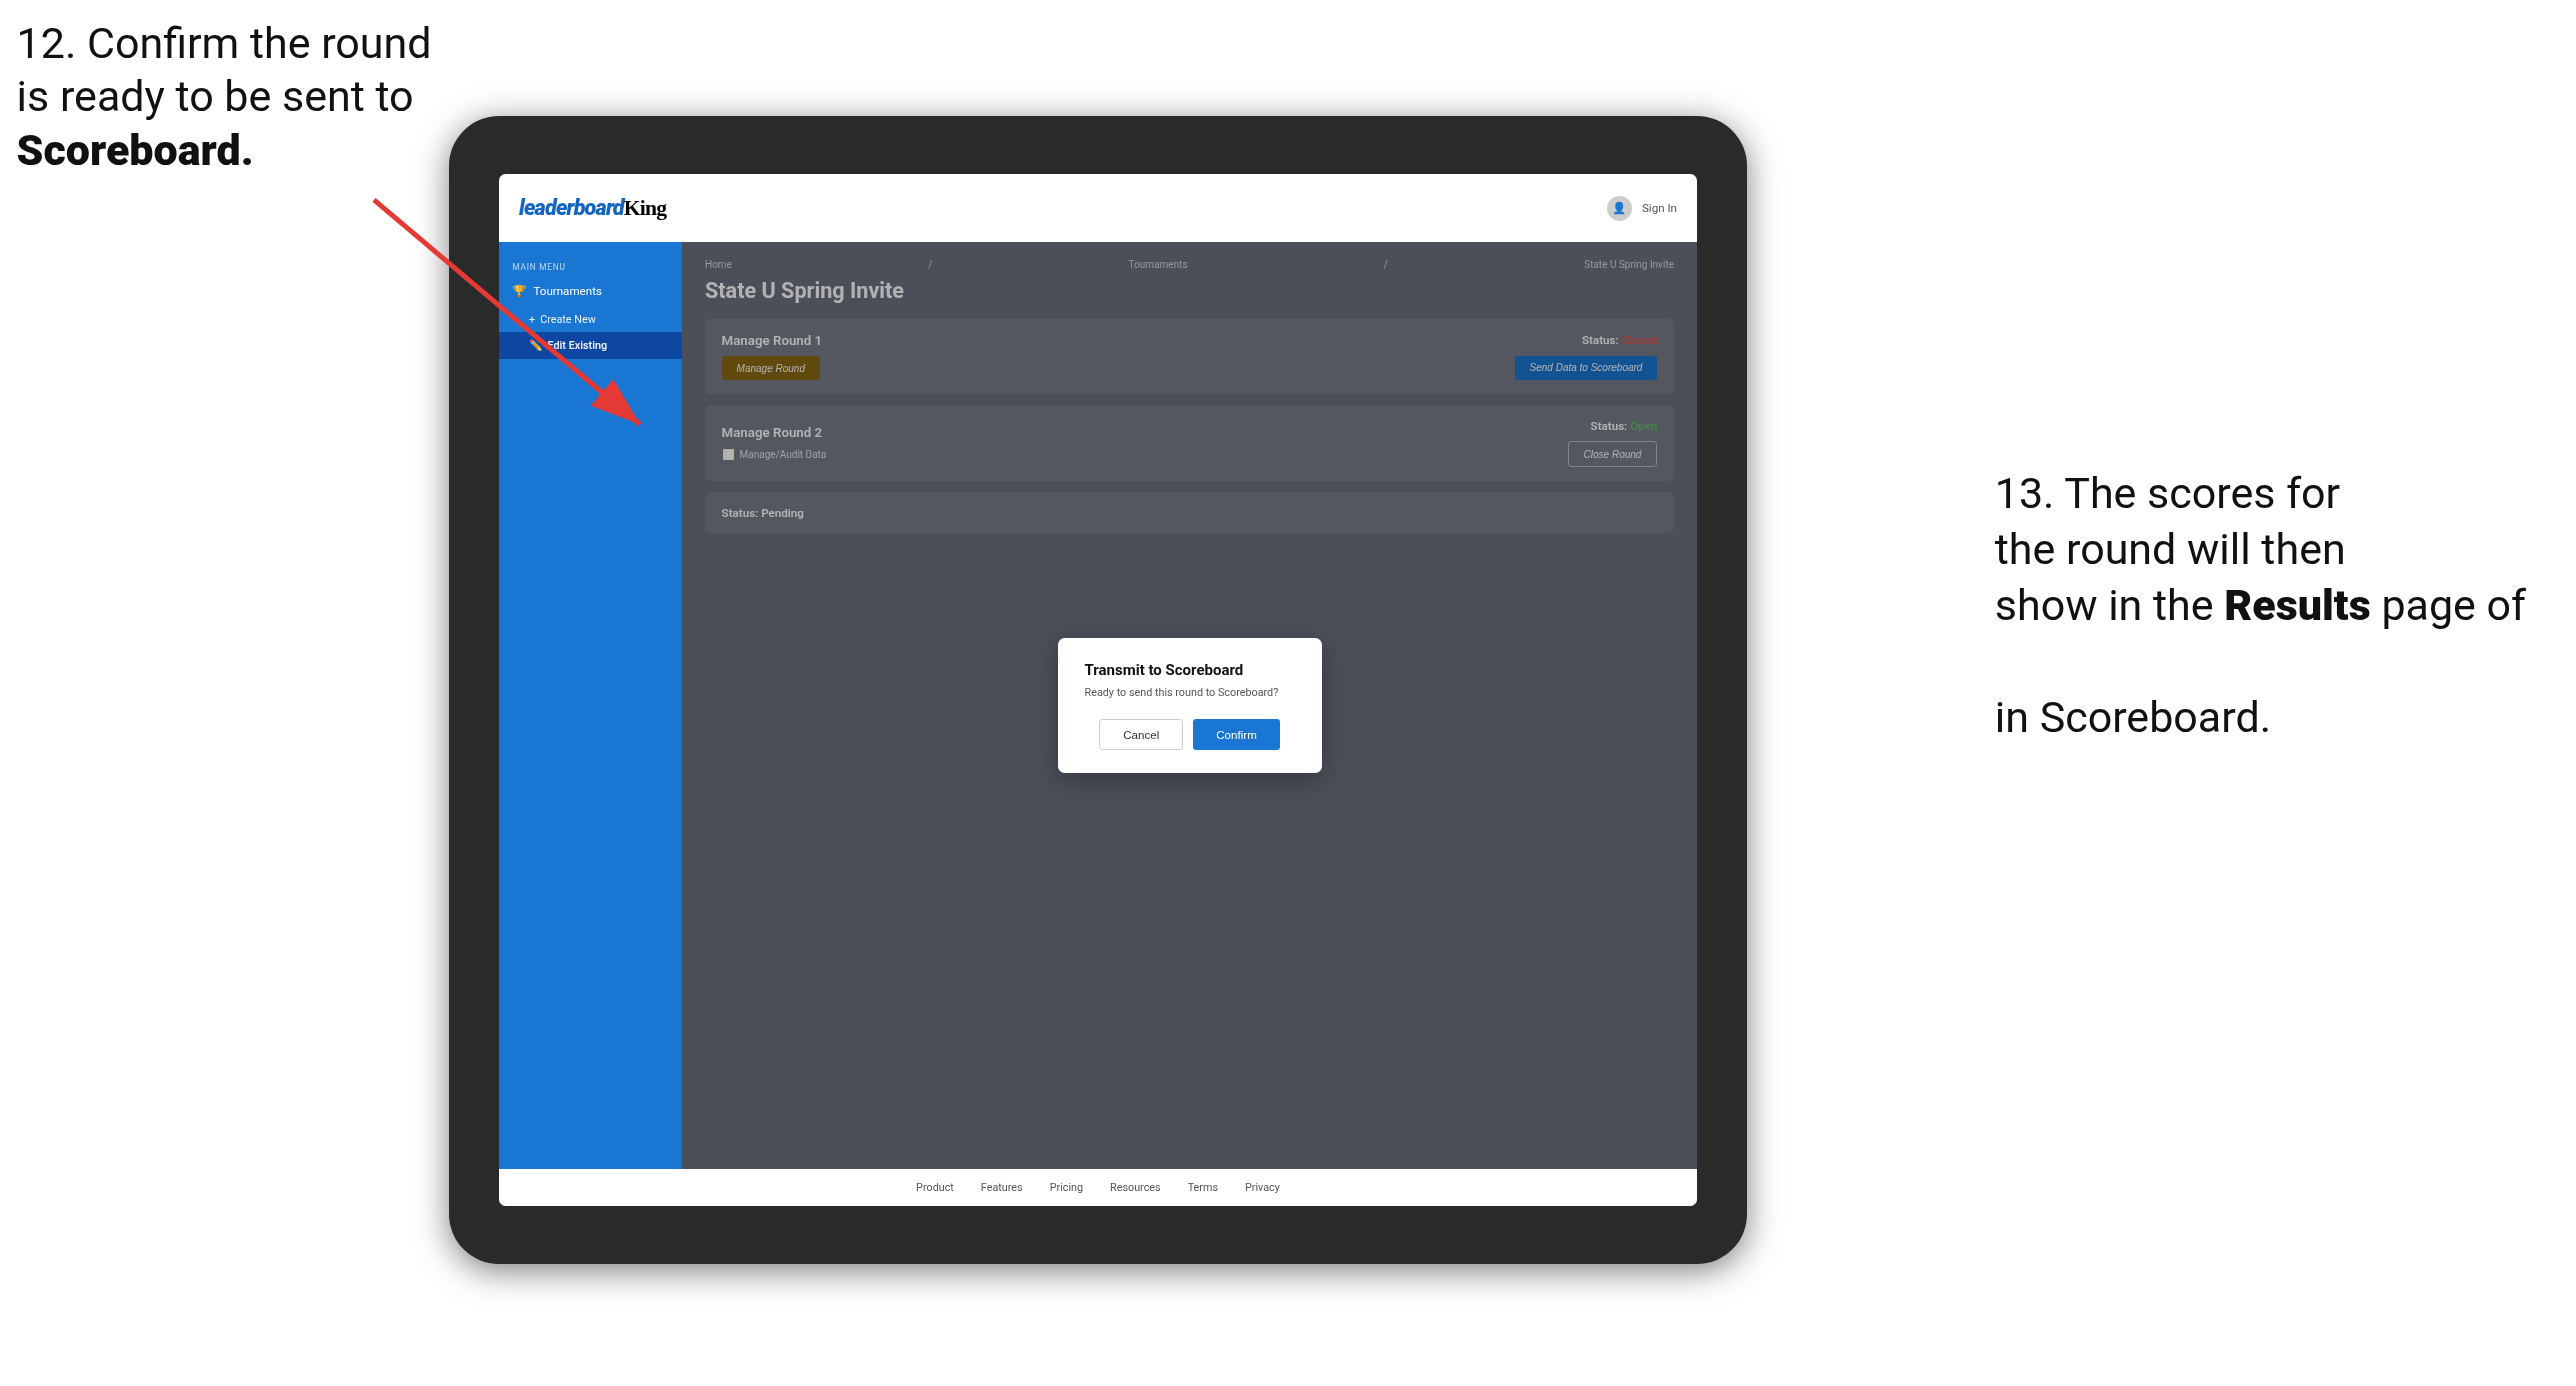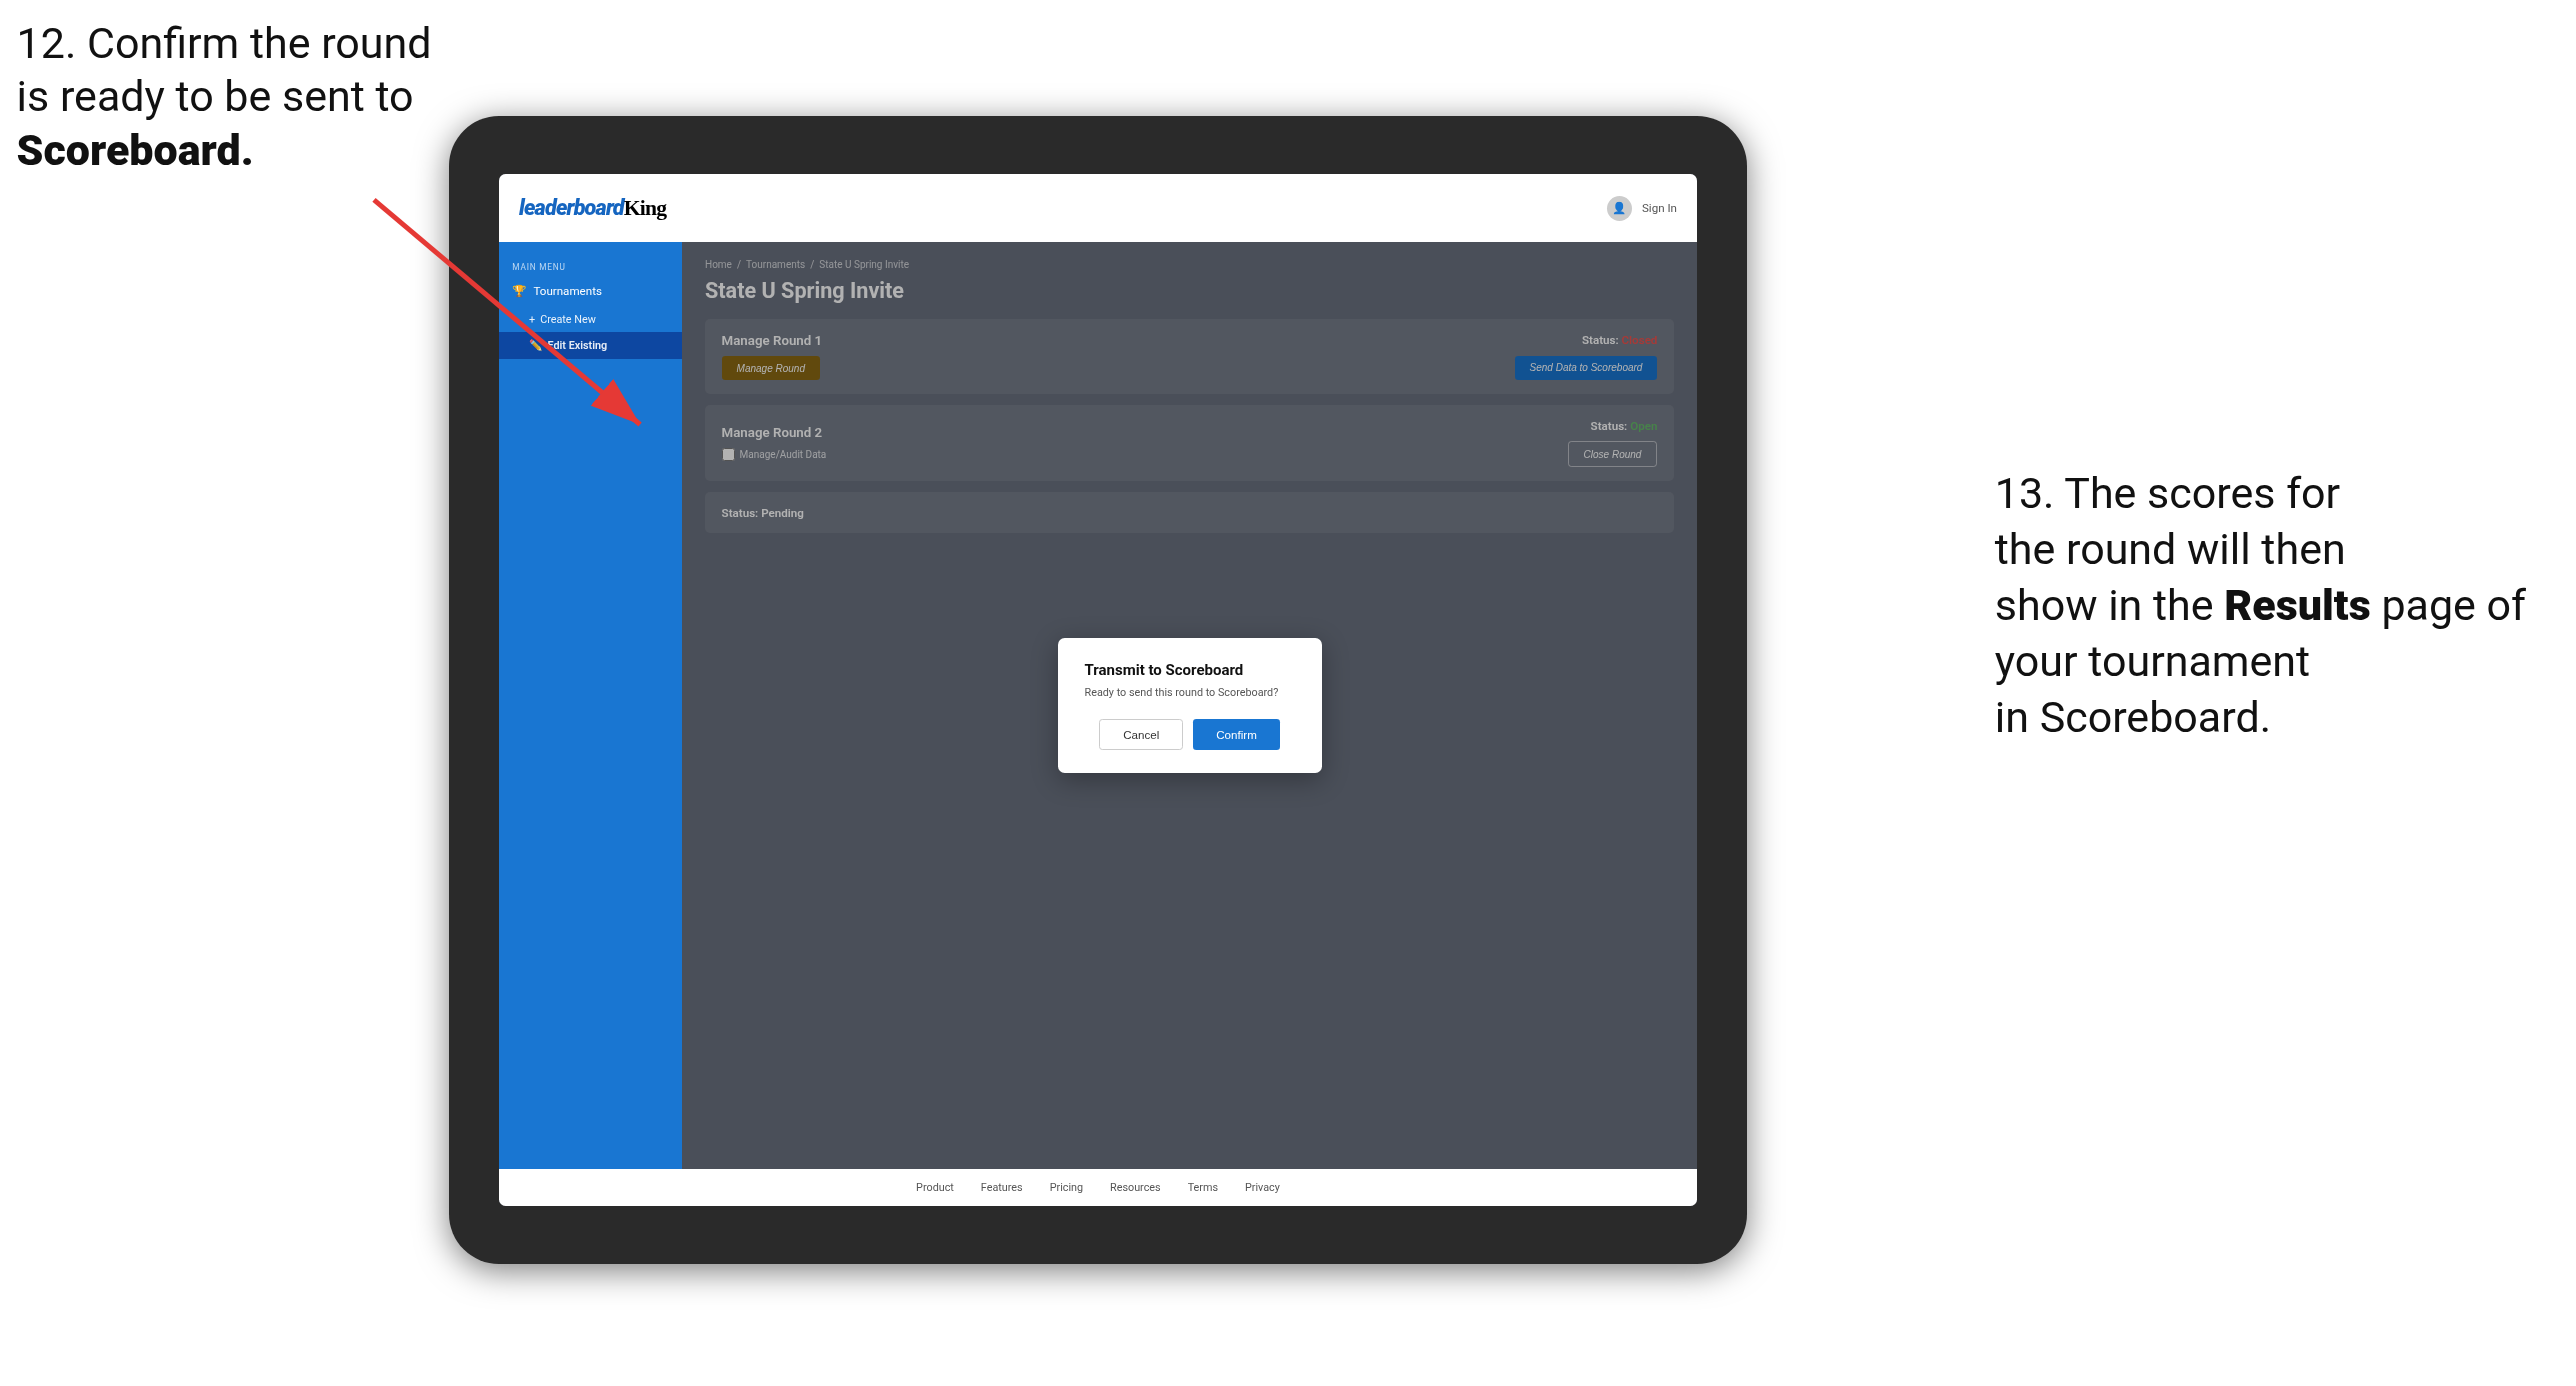--- a/index.html
+++ b/index.html
@@ -174,20 +174,21 @@
       position: relative;
     }
 
     
     .breadcrumb {
       font-size: 10px;
       color: rgba(255,255,255,0.8);
       margin-bottom: 8.3px;
       display: flex;
       gap: 5px;
+      justify-content: space-between;
     }
 
     .breadcrumb span {
       color: rgba(255,255,255,0.7);
     }
 
     
     .page-title {
       font-size: 21.6px;
       font-weight: 700;
@@ -373,21 +374,21 @@
   </defs>
   <line x1="60" y1="30" x2="380" y2="300" stroke="#e53935" stroke-width="6" marker-end="url(#arrowhead)"></line>
 </svg>
 
 <div class="annotation-right">
   <span>13. The scores for</span><br>
   <span>the round will then</span><br>
   <span>show in the</span>
   <strong>Results</strong>
   <span>page of</span><br>
-  <span>your tournament</span><br>
+  <br>
   <span>in Scoreboard.</span>
 </div>
 
 <div class="tablet-device">
   <div class="tablet-screen">
 
     <div class="navbar">
       <div class="logo-area">
         <div class="logo-text">
           <span>leaderboard</span><span class="king">King</span>

